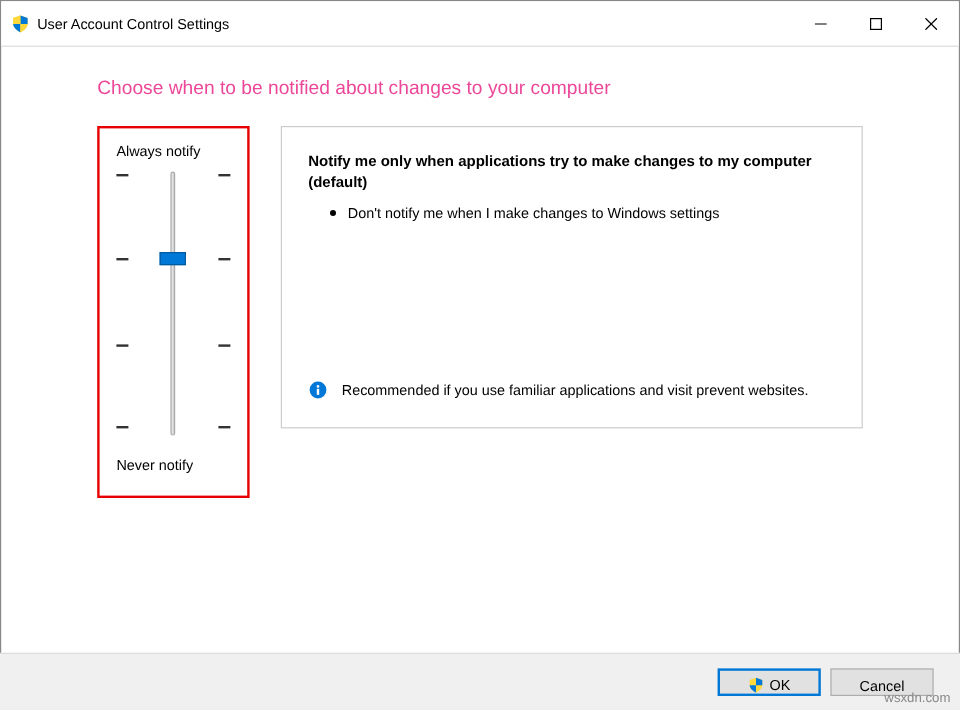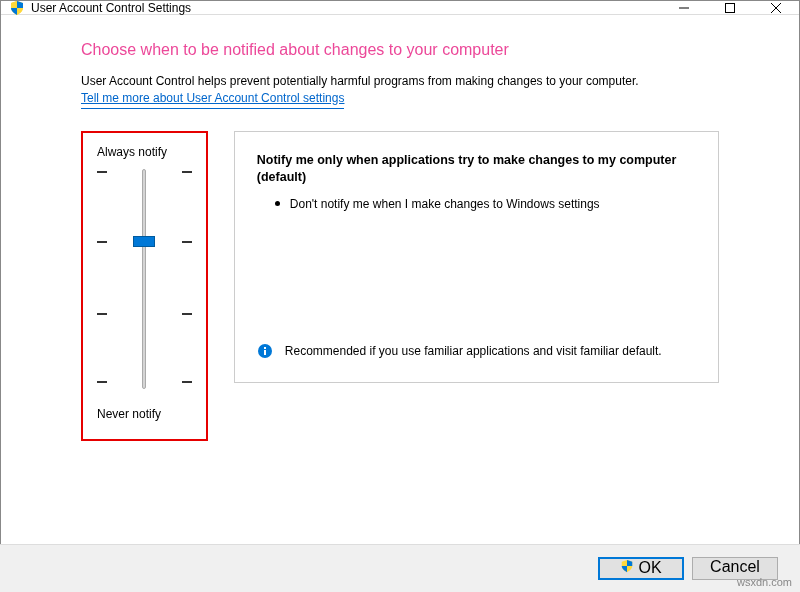--- a/index.html
+++ b/index.html
@@ -8,21 +8,21 @@
       font-family: 'Segoe UI', Tahoma, sans-serif;
       font-size: 12px;
       background: #fff;
       color: #000;
       width: 800px;
       height: 592px;
       overflow: hidden;
       border: 1px solid #888;
     }
     .titlebar {
-      height: 14px;
+      height: 38px;
       display: flex;
       align-items: center;
       padding-left: 8px;
       border-bottom: 1px solid #ddd;
       background: #fff;
     }
     .titlebar .title-text {
       margin-left: 6px;
       font-size: 12px;
     }
@@ -177,23 +177,23 @@
       align-items: center;
       justify-content: flex-end;
       padding-right: 22px;
       gap: 8px;
     }
     .btn {
       min-width: 86px;
       height: 23px;
       background: #e1e1e1;
       border: 1px solid #adadad;
-      font-size: 16px;
+      font-size: 12px;
       display: inline-flex;
-      align-items: flex-start;
+      align-items: flex-end;
       justify-content: center;
       gap: 4px;
       padding: 0 10px;
     }
     .btn.primary {
       border: 2px solid #0078d7;
     }
     .shield-icon svg, .info-icon svg { display:block; }
   </style>
 </head>
@@ -225,24 +225,20 @@
       <svg width="10" height="10">
           <line x1="0" y1="0" x2="10" y2="10" stroke="#000" stroke-width="1"></line>
           <line x1="10" y1="0" x2="0" y2="10" stroke="#000" stroke-width="1"></line>
         </svg>
     </div>
   </div>
 </div>
 
 <div class="content">
   <div class="heading">Choose when to be notified about changes to your computer</div>
-  <div class="desc">
-    <span>User Account Control helps prevent potentially harmful programs from making changes to your computer.</span><br>
-    <a href="#" class="link">Tell me more about User Account Control settings</a>
-  </div>
 
   <div class="main-area">
     <div class="slider-box">
       <div class="slider-label">Always notify</div>
       <div class="slider-track-wrap">
         <div class="slider-track"></div>
         <div class="tick-row" style="top:2px;">
             <span></span>
             <span></span>
           </div>
@@ -270,21 +266,21 @@
         <div>Don't notify me when I make changes to Windows settings</div>
       </div>
       <div class="recommend">
         <span class="info-icon">
           <svg width="16" height="16" viewBox="0 0 16 16">
             <circle cx="8" cy="8" r="7" fill="#0078d7"></circle>
             <rect x="7" y="7" width="2" height="5" fill="#fff"></rect>
             <rect x="7" y="4" width="2" height="2" fill="#fff"></rect>
           </svg>
         </span>
-        <span>Recommended if you use familiar applications and visit familiar default.</span>
+        <span>Recommended if you use familiar applications and visit prevent websites.</span>
       </div>
     </div>
   </div>
 </div>
 
 <div class="buttonbar">
   <button class="btn primary">
     <span class="shield-icon">
       <svg width="14" height="14" viewBox="0 0 16 16">
         <path d="M8 1 L14 3 V8 C14 12 8 15 8 15 C8 15 2 12 2 8 V3 Z" fill="#ffd83b"></path>

